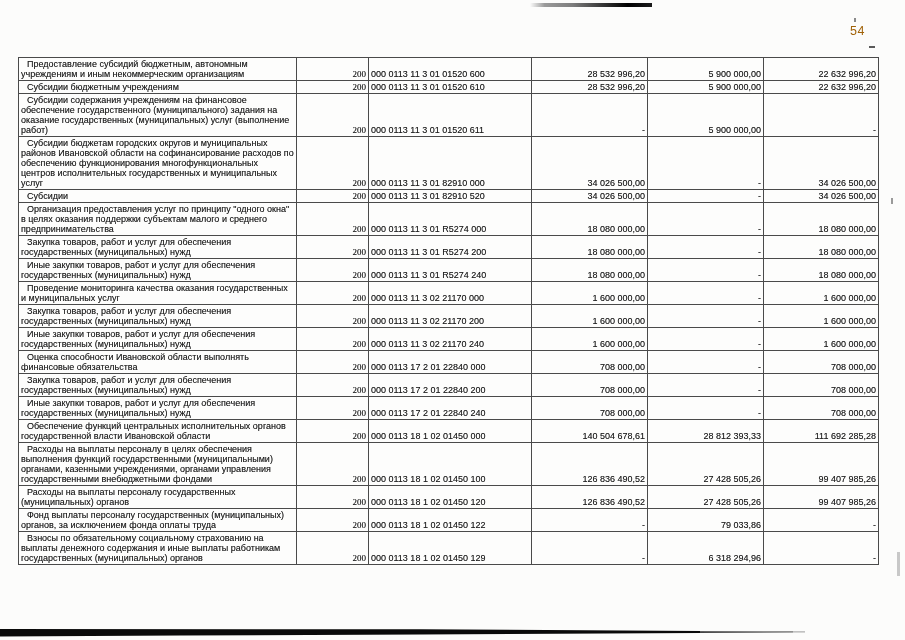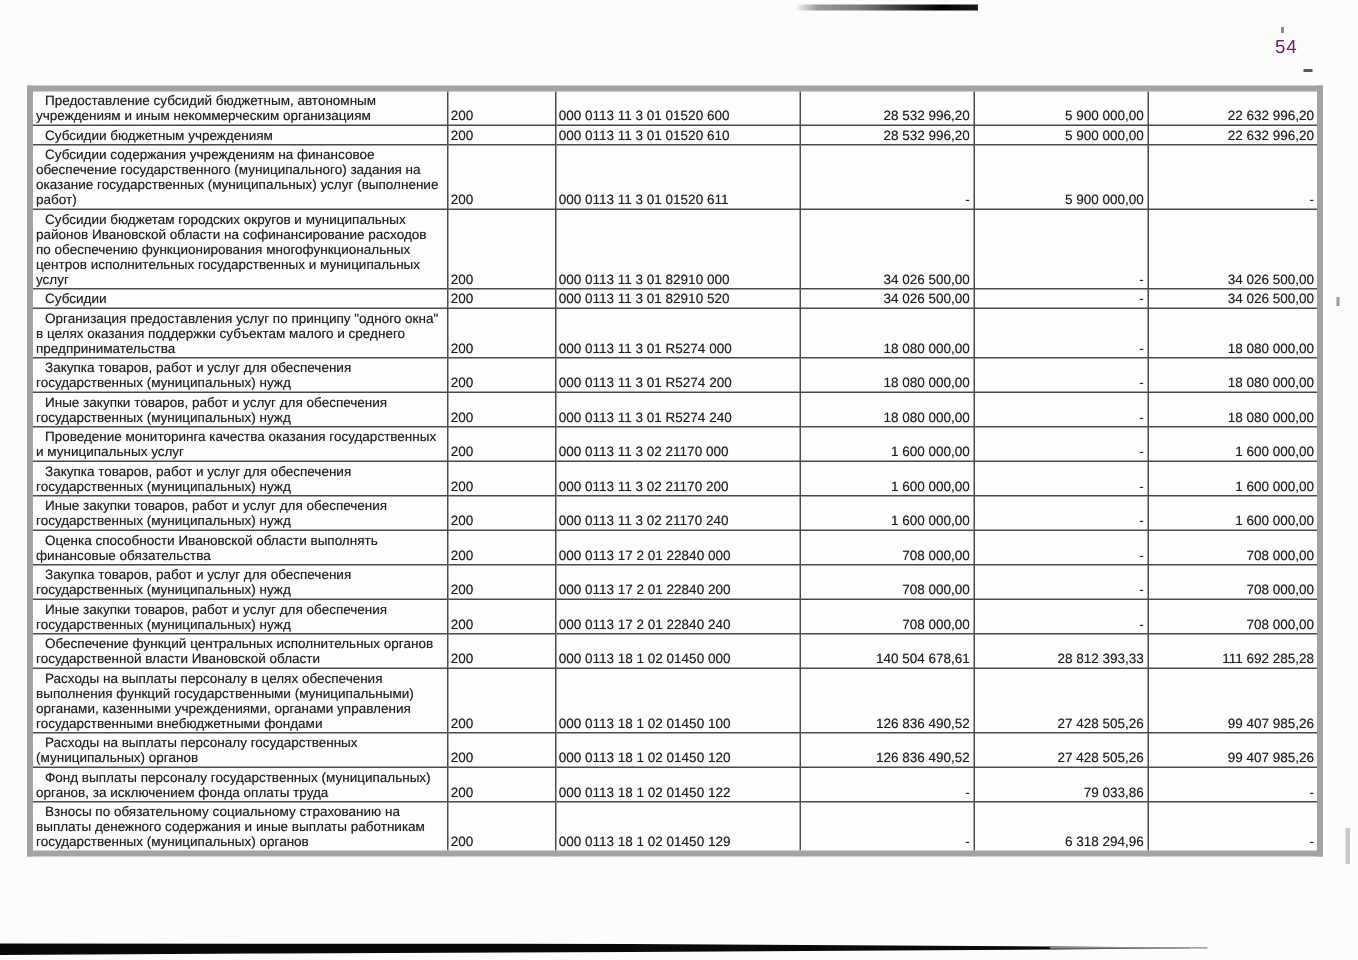--- a/index.html
+++ b/index.html
@@ -4,21 +4,21 @@
 <style>
   html,body{margin:0;padding:0;}
   body{
     width:905px;height:640px;position:relative;overflow:hidden;
     background:#fcfcfb;
     font-family:"Liberation Sans", sans-serif;
     color:#1e1e1e;
   }
   .page-number{
     position:absolute;left:850px;top:24px;
-    font-size:12.5px;color:#701a75;letter-spacing:0.5px;
+    font-size:12.5px;color:#a16207;letter-spacing:0.5px;
   }
   
   .smudge-top{
     position:absolute;left:530px;top:3px;width:122px;height:4px;
     background:linear-gradient(to right,rgba(150,150,150,0) 0%,#9a9a9a 12%,#7d7d7d 35%,#3a3a3a 58%,#000 80%,#1a1a1a 100%);
   }
   .mark-a{position:absolute;left:854px;top:18px;width:2px;height:4px;background:#8a8a8a;}
   .mark-b{position:absolute;left:869px;top:46px;width:6px;height:2px;background:#5a5a5a;}
   .mark-c{position:absolute;left:891px;top:198px;width:2px;height:6px;background:#9a9a9a;}
   .mark-d{position:absolute;left:897px;top:552px;width:3px;height:24px;background:#c8c8c8;}
@@ -29,23 +29,23 @@
     border-collapse:collapse;table-layout:fixed;
     background:#fdfdfc;
   }
   table.budget td{
     border:1px solid #4a4a4a;
     font-size:9px;line-height:10px;
     padding:1px 2px;
     overflow:hidden;
     text-shadow:0 0 0.5px rgba(40,40,40,0.55);
   }
-  table.budget{border:4px solid #a3a3a3;}
+  table.budget{border:1px solid #a3a3a3;}
   td.c-name{vertical-align:top;text-align:left;text-indent:6px;padding-left:2px;padding-right:4px;}
-  td.c-type{vertical-align:bottom;text-align:left;padding-bottom:2px;}
+  td.c-type{vertical-align:bottom;text-align:right;padding-bottom:2px;font-family:Liberation Serif, serif;}
   td.c-code{vertical-align:bottom;text-align:left;padding-bottom:2px;white-space:nowrap;}
   td.c-amt{vertical-align:bottom;text-align:right;padding-right:3px;padding-bottom:2px;white-space:nowrap;}
 </style>
 </head>
 <body>
 
 <div class="smudge-top"></div>
 <div class="page-number">54</div>
 <div class="mark-a"></div>
 <div class="mark-b"></div>

